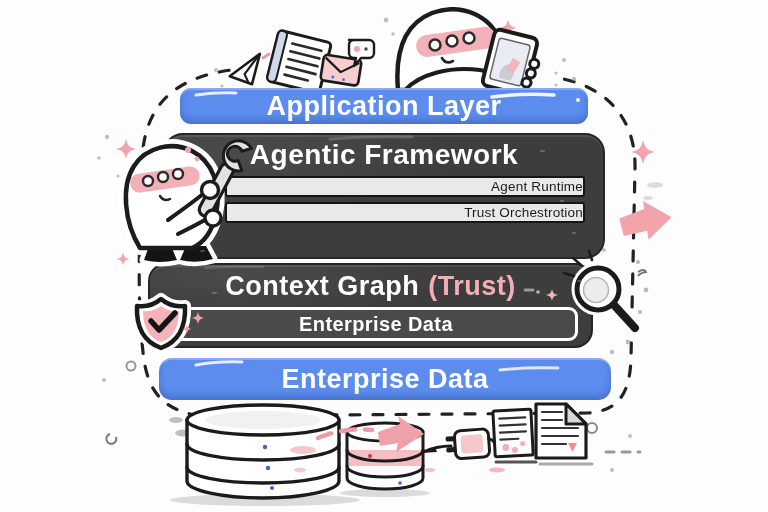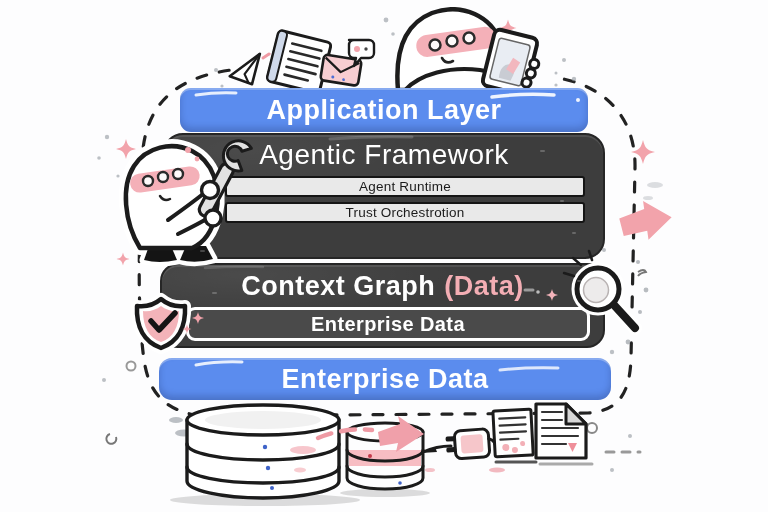--- a/index.html
+++ b/index.html
@@ -5,33 +5,33 @@
   html,body{margin:0;padding:0;background:#ffffff;}
   .canvas{position:relative;width:768px;height:512px;background:#fdfdfe;overflow:hidden;
           font-family:"Liberation Sans",sans-serif;}
   svg.layer{position:absolute;left:0;top:0;}
   #bg{z-index:1;}
   #fg{z-index:3;}
   .bar{position:absolute;display:flex;align-items:center;justify-content:center;
        color:#fff;font-weight:700;letter-spacing:.5px;z-index:2;}
   .bar.blue{background:#5b8cee;border-radius:11px;
        box-shadow:inset 0 2px 0 rgba(255,255,255,.28), inset 0 -4px 7px rgba(10,20,60,.22);}
-  #app-bar{left:180px;top:88px;width:408px;height:44px;font-size:27px;}
+  #app-bar{left:180px;top:88px;width:408px;height:36px;font-size:27px;}
   #ent-bar{left:159px;top:358px;width:452px;height:42px;font-size:27px;border-radius:13px;}
   .darkbox{position:absolute;background:#3d3d3d;border:2px solid #262626;box-sizing:border-box;z-index:2;
        background-image:radial-gradient(ellipse at 18% 12%, rgba(255,255,255,.07), transparent 45%);
        box-shadow:inset 0 2px 0 rgba(255,255,255,.10);}
   #agentic-box{left:163px;top:133px;width:442px;height:126px;border-radius:20px;}
   #agentic-title{height:40px;display:flex;align-items:center;justify-content:center;
-       color:#fff;font-size:28px;font-weight:400;letter-spacing:.5px;}
+       color:#fff;font-size:28px;font-weight:700;letter-spacing:.5px;}
   .rows{position:absolute;left:60px;right:18px;top:41px;display:flex;flex-direction:column;gap:5px;}
   .row{height:21px;background:#e9e9e9;border:2px solid #151515;border-radius:3px;box-sizing:border-box;
-       display:flex;align-items:center;justify-content:center;
+       display:flex;align-items:center;justify-content:flex-end;
        font-size:13.5px;font-weight:500;color:#1b1b1b;letter-spacing:.2px;}
-  #context-box{left:160px;top:263px;width:445px;height:85px;border-radius:18px;}
+  #context-box{left:148px;top:263px;width:445px;height:85px;border-radius:18px;}
   #context-title{height:42px;display:flex;align-items:center;justify-content:center;gap:9px;
        color:#fff;font-size:27px;font-weight:700;letter-spacing:.5px;}
   #context-title .trust{color:#f3aeb4;font-weight:700;}
   #context-inner{position:absolute;left:24px;right:13px;top:42px;height:34px;background:#4a4a4a;
        border:3px solid #ffffff;border-radius:9px;box-sizing:border-box;
        display:flex;align-items:center;justify-content:center;
        color:#fff;font-size:20px;font-weight:700;letter-spacing:.4px;}
 </style>
 </head>
 <body>
@@ -226,21 +226,21 @@
       </div>
       <div class="row">
         <span>Trust Orchestrotion</span>
       </div>
     </div>
   </div>
 
   <div id="context-box" class="darkbox">
     <div id="context-title">
       <span>Context Graph</span>
-      <span class="trust">(Data)</span>
+      <span class="trust">(Trust)</span>
     </div>
     <div id="context-inner">
       <span>Enterprise Data</span>
     </div>
   </div>
 
   <div id="ent-bar" class="bar blue">
     <span>Enterprise Data</span>
   </div>
 

